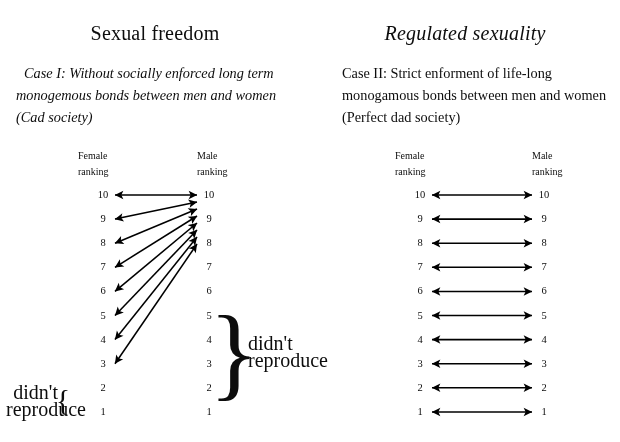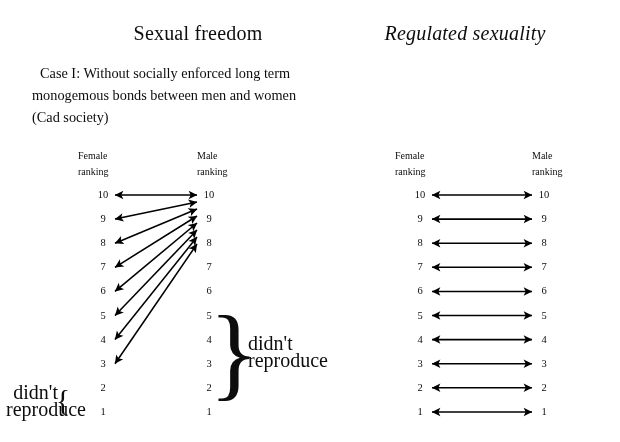--- a/index.html
+++ b/index.html
@@ -24,34 +24,35 @@
   #panel-right { left: 310px; width: 310px; }
 
   .panel-title {
     position: absolute;
     width: 100%;
     text-align: center;
     font-size: 20px;
     font-weight: normal;
     letter-spacing: 0.2px;
   }
-  #panel-left  .panel-title { top: 22px; padding-left: 43px; }
+  #panel-left  .panel-title { top: 22px; }
   #panel-right .panel-title { top: 22px; font-style: italic; }
 
   .case-text {
     position: absolute;
     font-size: 14.3px;
     line-height: 22px;
     text-align: left;
   }
   #case-text-left {
-    left: 32px;
+    left: 16px;
     top: 62px;
     width: 286px;
     text-indent: 8px;
+    font-style: italic;
   }
   #case-text-right {
     left: 32px;
     top: 62px;
     width: 270px;
   }
 
   .col-head {
     position: absolute;
     font-size: 10px;
@@ -148,20 +149,21 @@
   <div class="brace" id="brace-f-left" style="left: 63px; top: 399.85px; font-size: 30px;">{</div>
   <div class="brace-label right-align" id="brace-f-label-left" style="left: 6px; width: 52px; top: 400.85px;">didn't
 reproduce</div>
   <div class="brace" id="brace-m-left" style="left: 234px; top: 351.65px; font-size: 104px; font-weight: 300;">}</div>
   <div class="brace-label" id="brace-m-label-left" style="left: 248px; width: 62px; top: 351.65px;">didn't
 reproduce</div>
 </div>
 
 <div class="panel" id="panel-right">
   <div class="panel-title">Regulated sexuality</div>
+  <div class="case-text" id="case-text-right">Case II: Strict enforment of life-long monogamous bonds between men and women (Perfect dad society)</div>
   <div class="col-head" id="head-f-right" style="left: 85px; top: 148px;">Female
 ranking</div>
   <div class="col-head" id="head-m-right" style="left: 222px; top: 148px;">Male
 ranking</div>
   <svg class="ladder" id="ladder-right" viewBox="0 0 310 442">
       <defs>
         <marker id="ahL-right" viewBox="0 0 10 10" refX="0.8" refY="5" markerWidth="6.2" markerHeight="6.2" orient="auto" markerUnits="strokeWidth">
           <path d="M9.5,0.6 L0.6,5 L9.5,9.4 L7.4,5 Z" fill="#000000"></path>
         </marker>
         <marker id="ahR-right" viewBox="0 0 10 10" refX="9.2" refY="5" markerWidth="6.2" markerHeight="6.2" orient="auto" markerUnits="strokeWidth">

